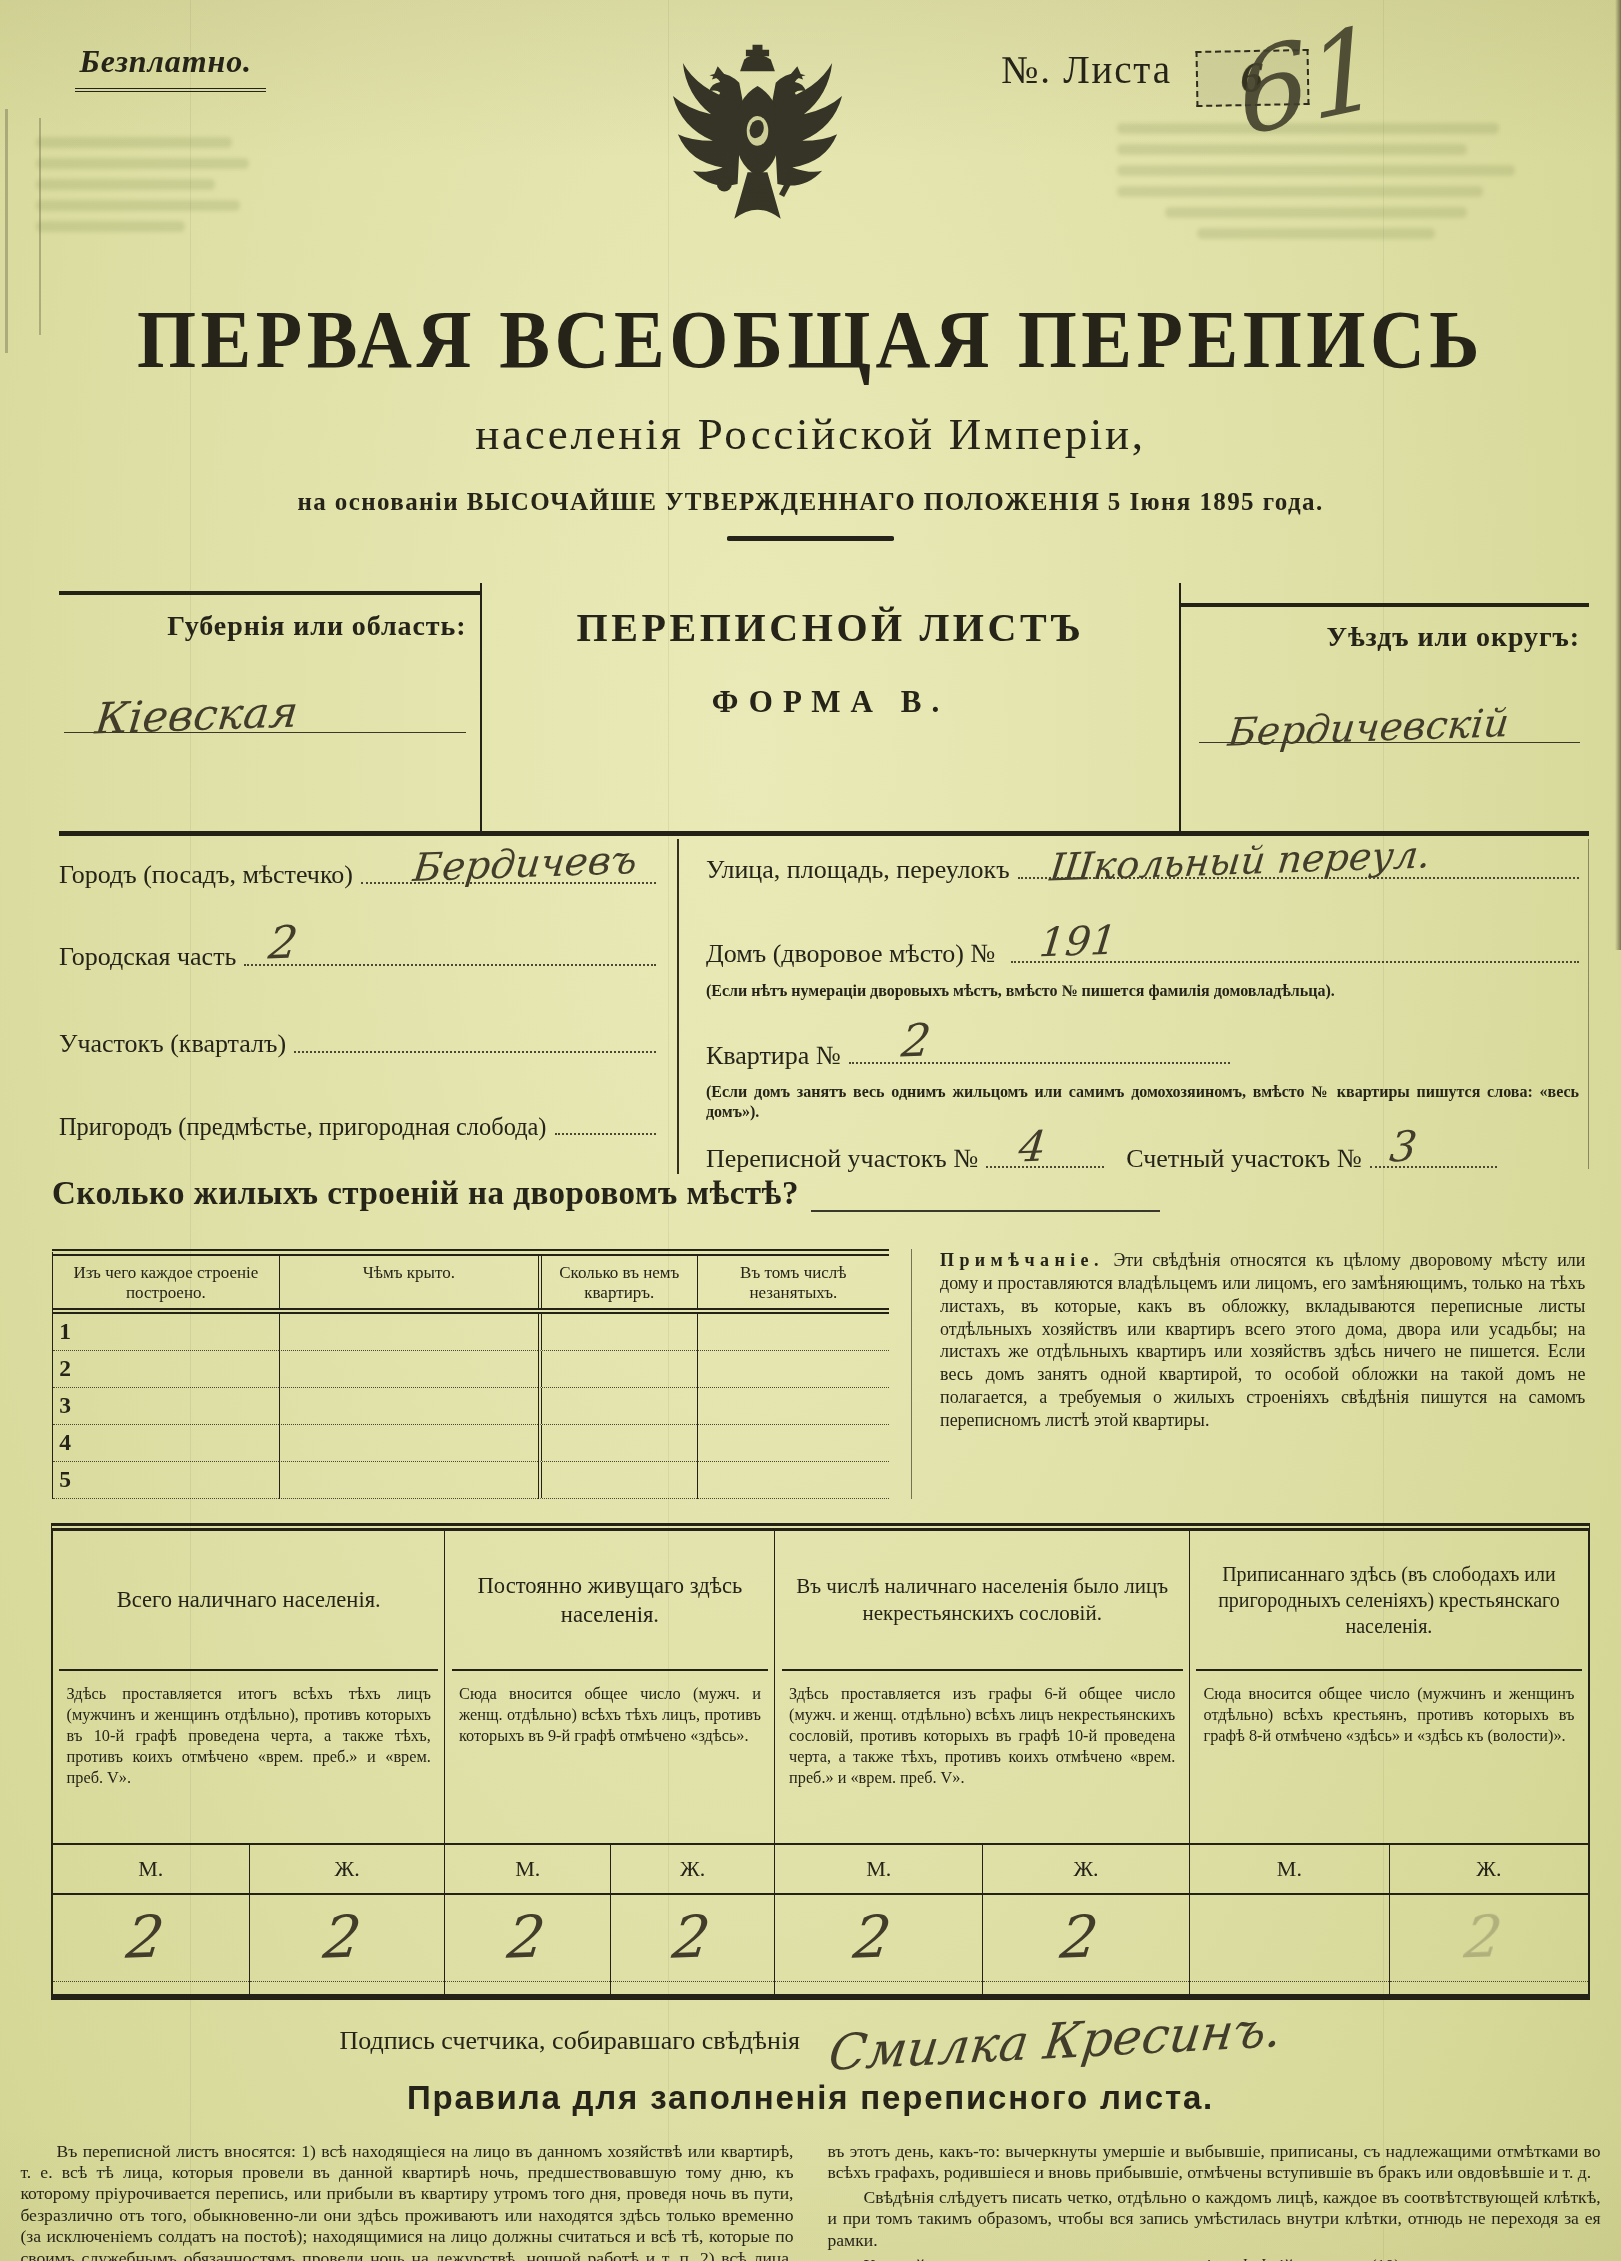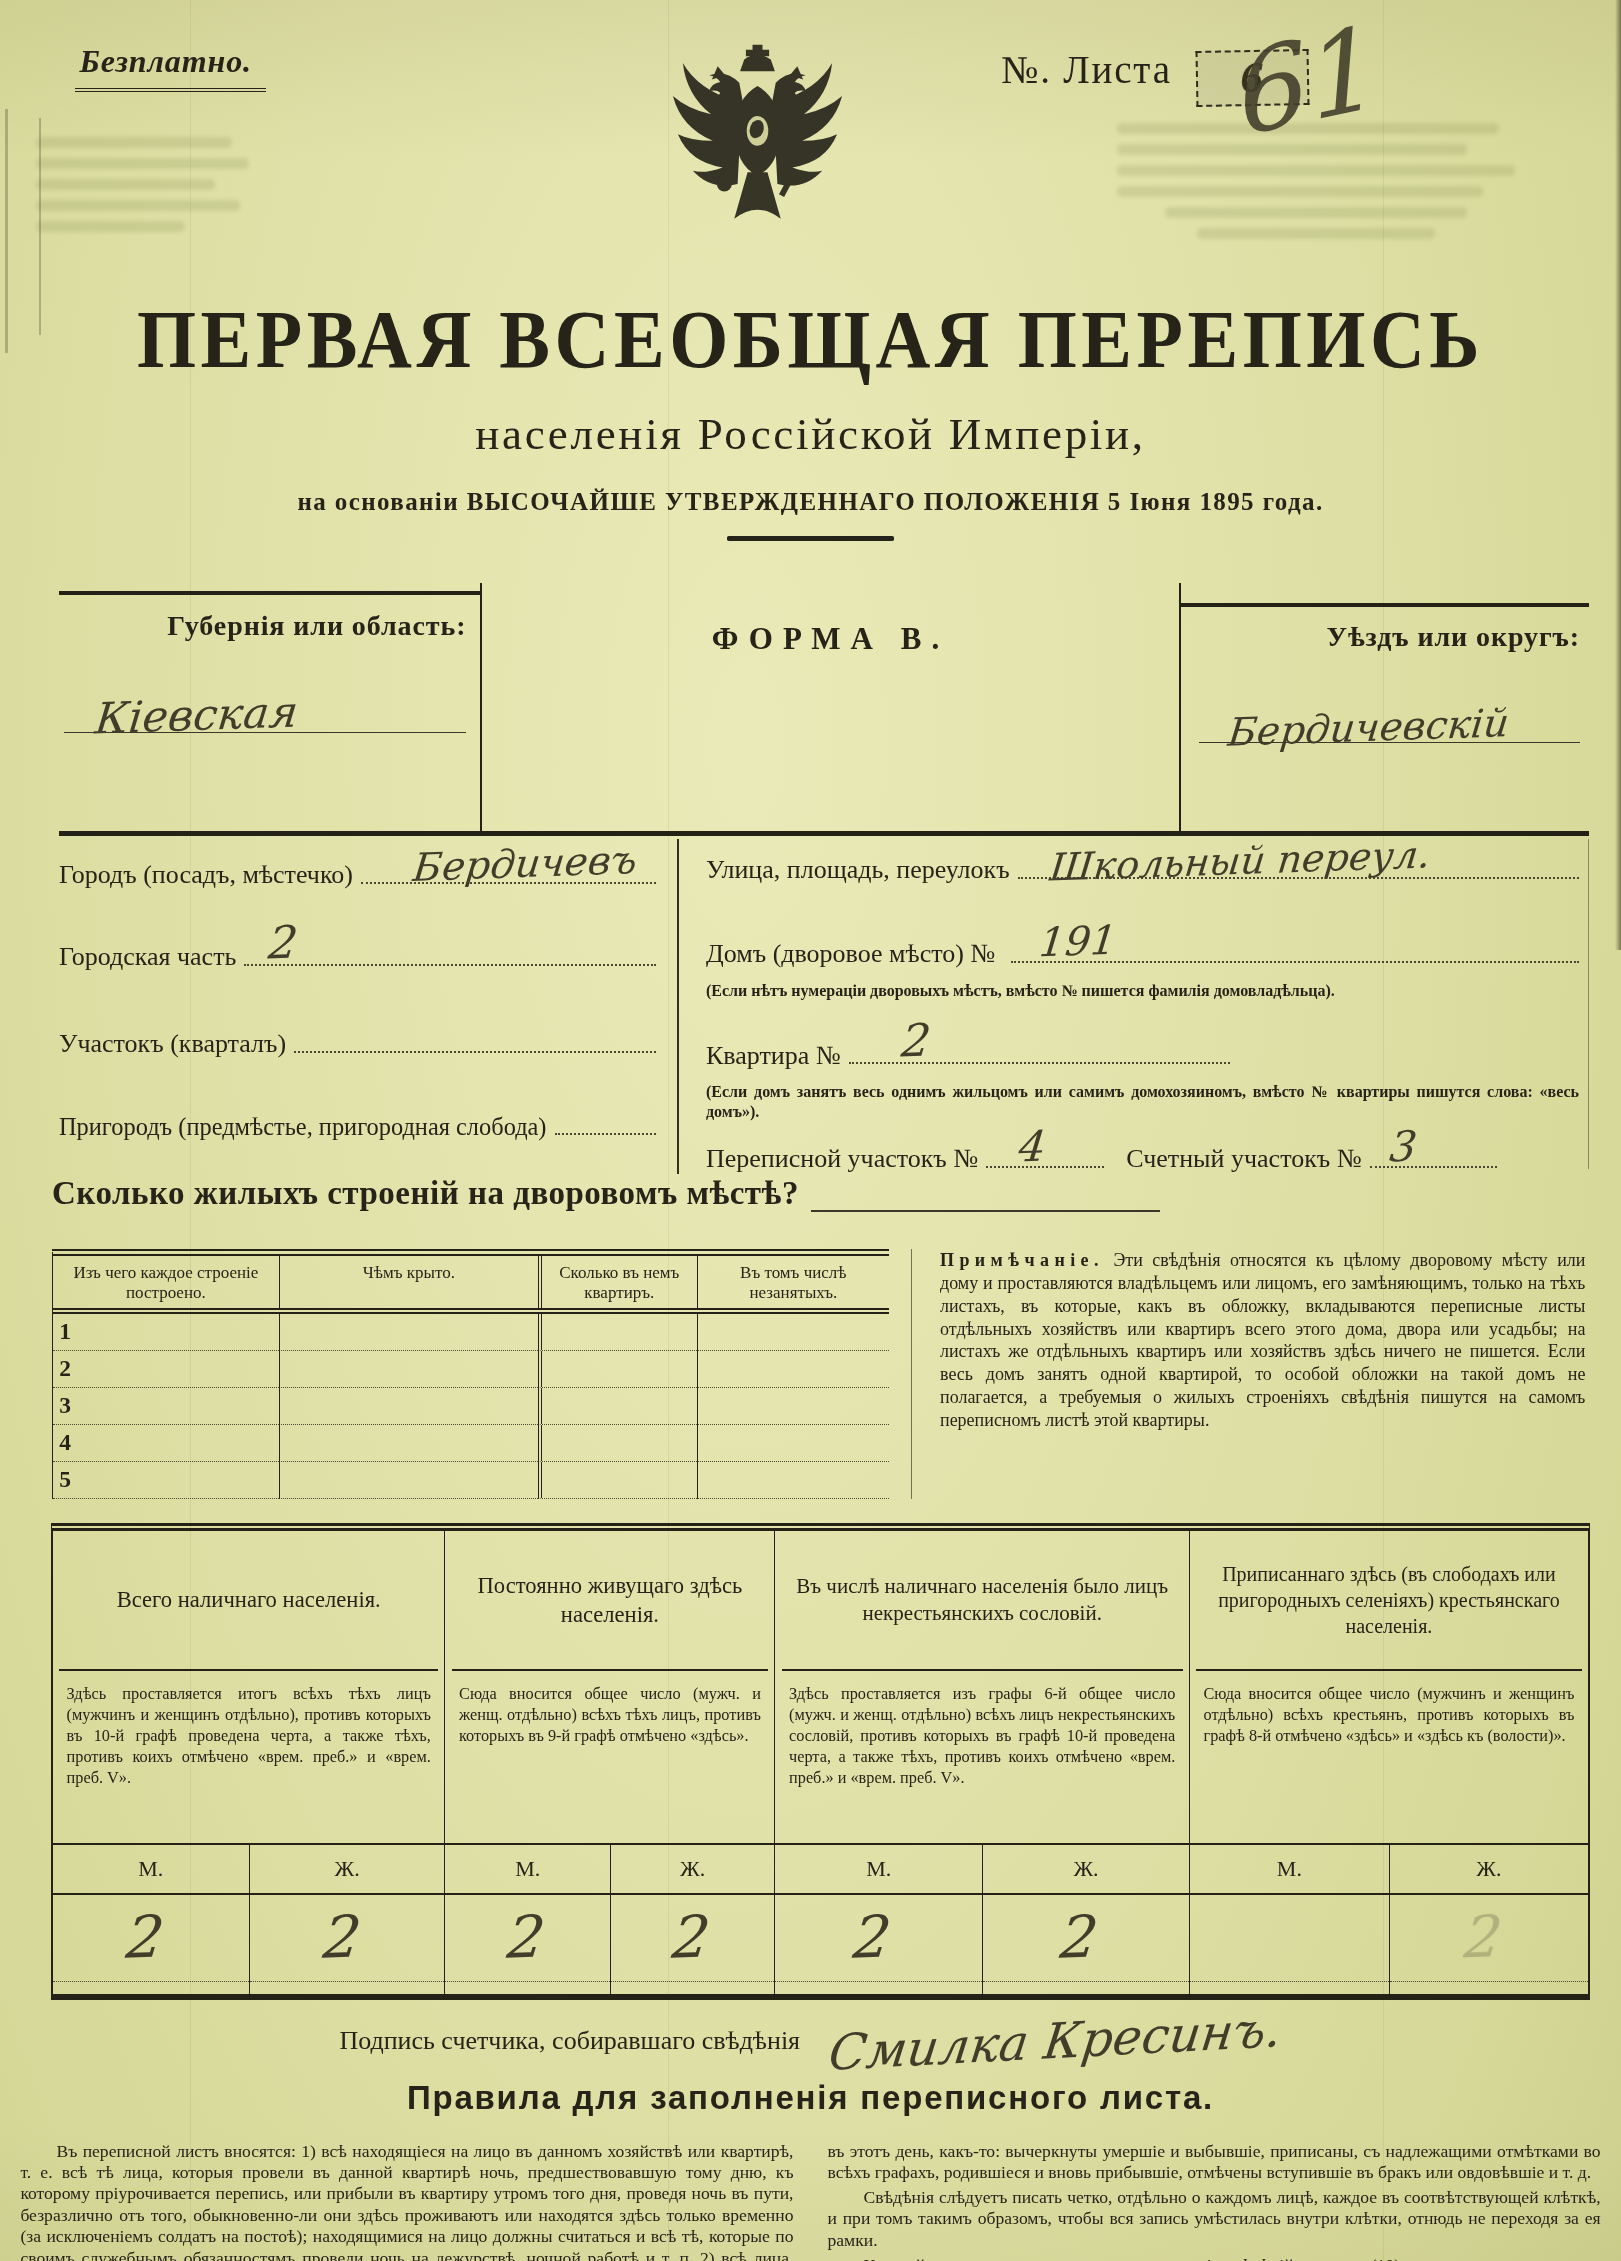--- a/index.html
+++ b/index.html
@@ -186,20 +186,21 @@
   </div>
 
   <div class="sec-fh">
     <div class="fh-left">
       <div class="fh-label">Губернія или область:</div>
       <div class="writein">
         <span class="hw" style="font-size:43px">Кіевская</span>
       </div>
     </div>
     <div class="fh-mid">
+      <div class="fh1">ПЕРЕПИСНОЙ ЛИСТЪ</div>
       <div class="fh2">ФОРМА В.</div>
     </div>
     <div class="fh-right">
       <div class="fh-label">Уѣздъ или округъ:</div>
       <div class="writein">
         <span class="hw" style="font-size:39px">Бердичевскій</span>
       </div>
     </div>
   </div>
 

